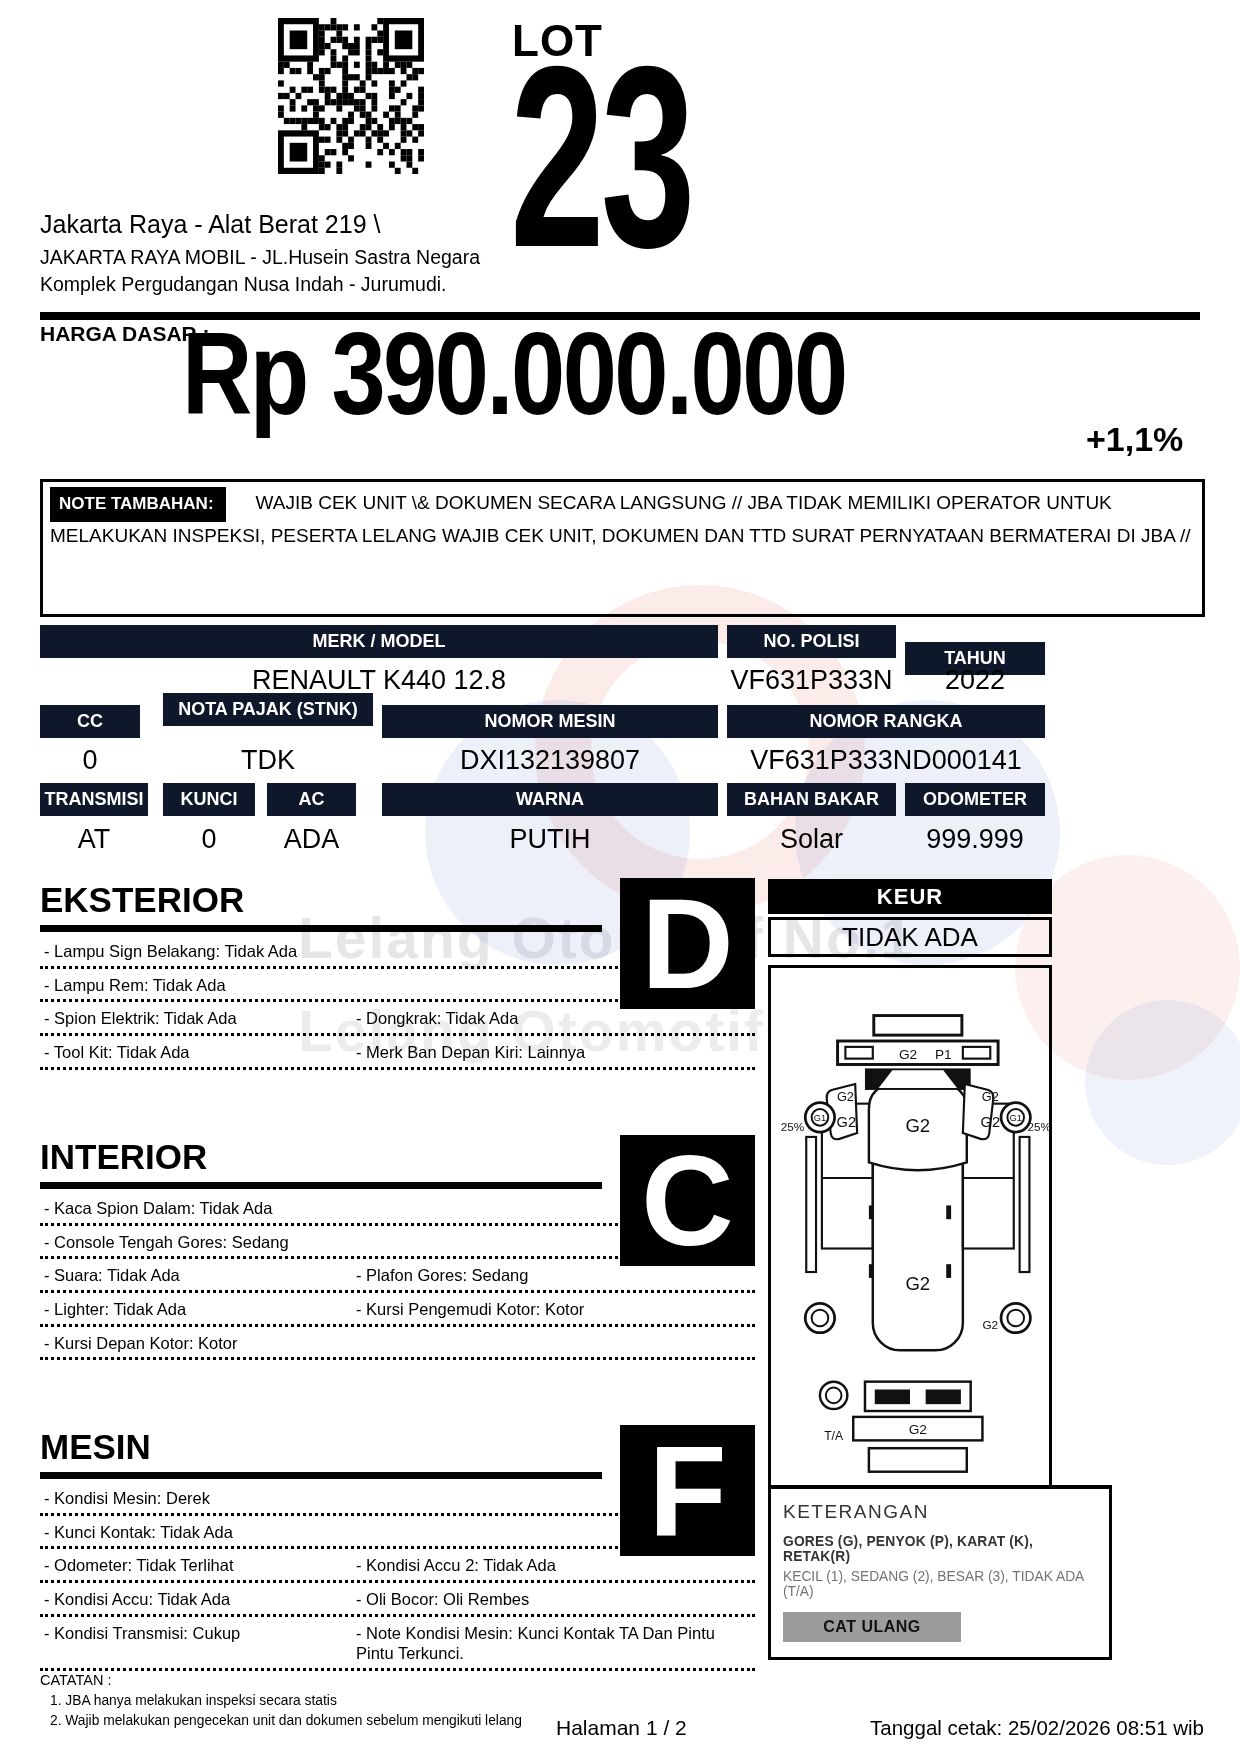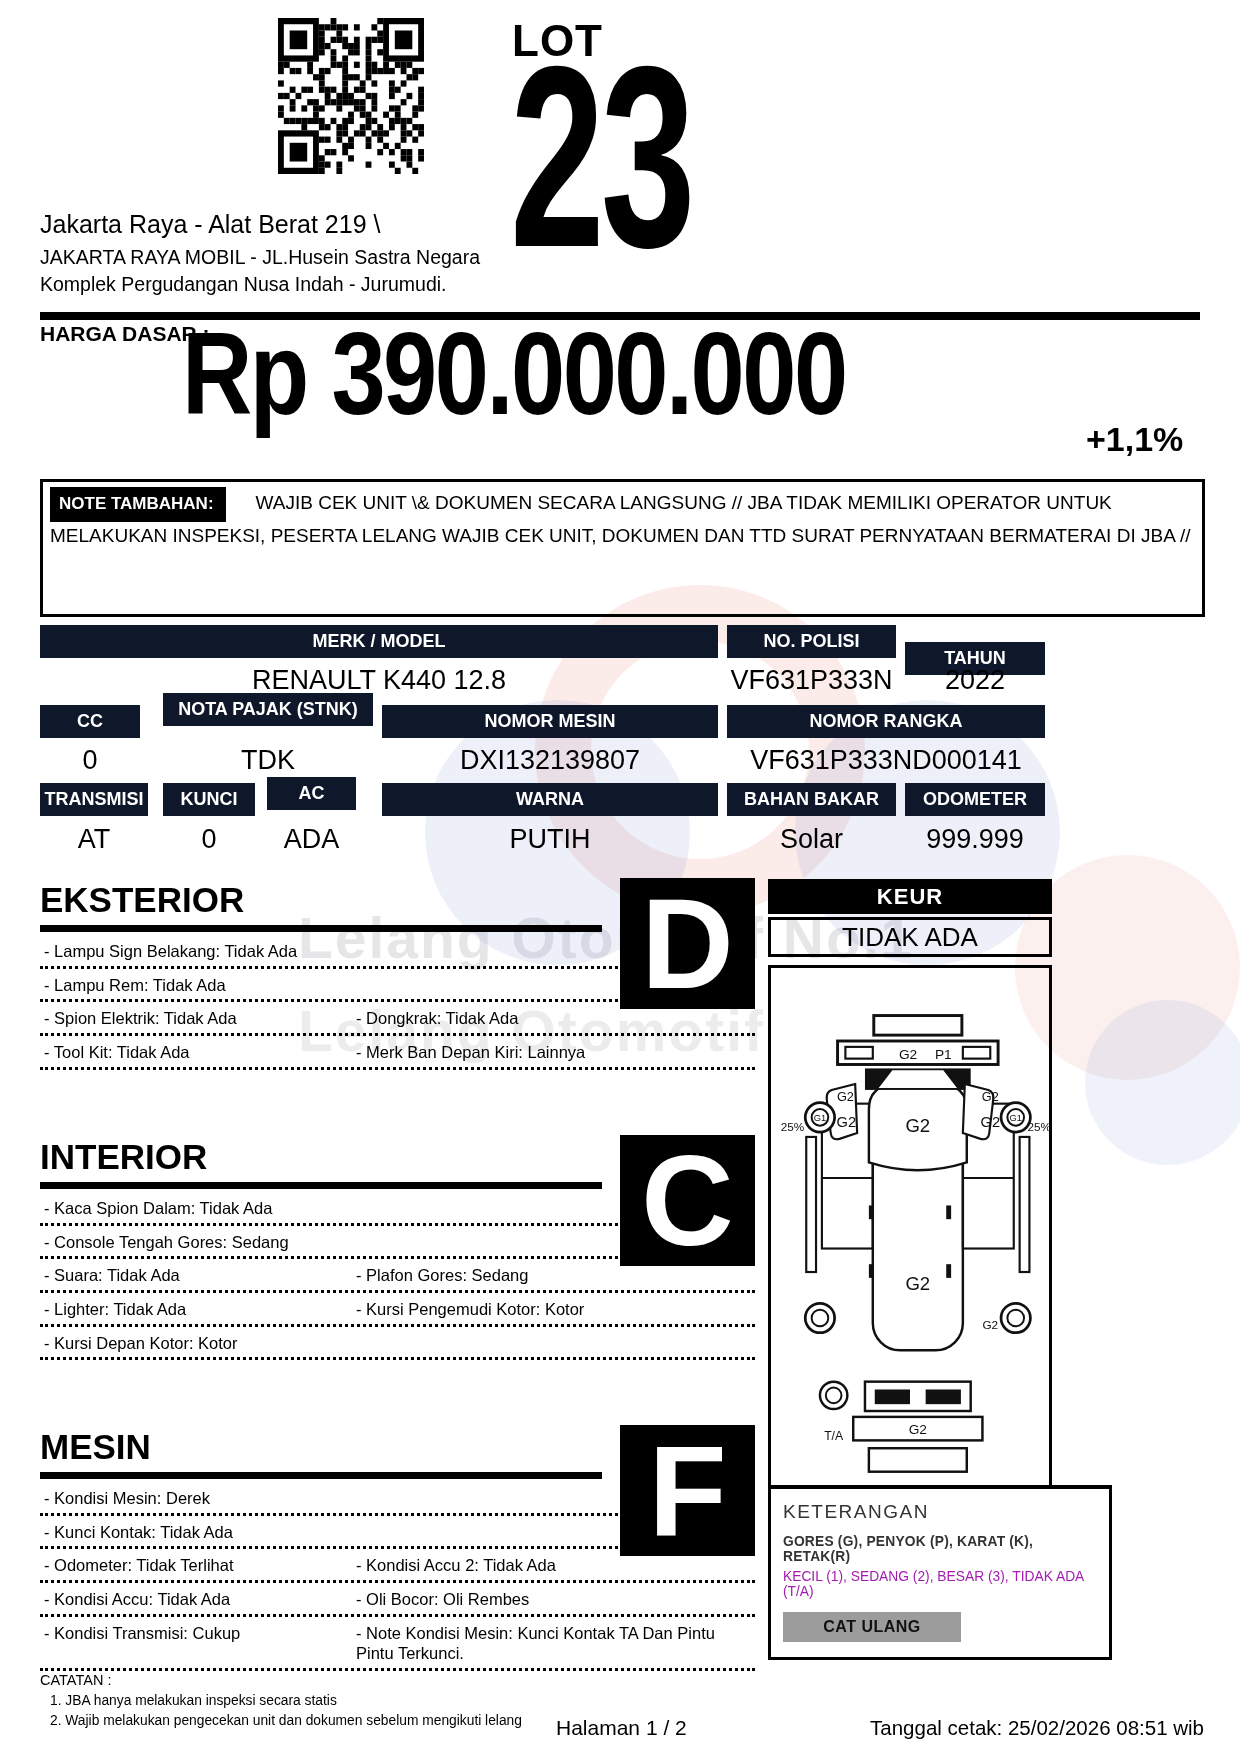--- a/index.html
+++ b/index.html
@@ -75,21 +75,21 @@
   .keur-value { left:768px; top:917px; width:284px; height:40px; border:3px solid #000;
                 font-size:26px; text-align:center; line-height:34px; }
   .diagram-box { left:768px; top:965px; width:284px; height:523px; border:3px solid #000; }
   .diagram-box svg { width:100%; height:100%; display:block; }
   .diagram-box text { font-family:"Liberation Sans", sans-serif; fill:#111; text-anchor:middle; }
 
   .ket-box { left:768px; top:1485px; width:344px; height:175px; border:3px solid #000; border-top-width:4px;
              padding:12px 12px; }
   .ket-title { font-size:19px; letter-spacing:1.5px; color:#333; }
   .ket-line1 { font-size:13.8px; font-weight:700; color:#333; margin-top:11px; letter-spacing:.2px; }
-  .ket-line2 { font-size:13.8px; color:#a21caf; margin-top:5px; }
+  .ket-line2 { font-size:13.8px; color:#737373; margin-top:5px; }
   .ket-btn { margin-top:13px; width:178px; height:30px; background:#9c9c9c; color:#111;
              font-weight:700; font-size:16px; text-align:center; line-height:30px; letter-spacing:.5px; }
 
   
   .catatan { left:40px; top:1672px; }
   .catatan-title { font-size:14.5px; margin-bottom:3px; }
   .catatan-item { font-size:13.8px; line-height:1.42; margin-left:10px; }
   .footer-page { left:556px; top:1716px; font-size:21px; }
   .footer-print { right:36px; top:1716px; font-size:20.5px; }
 </style>
@@ -359,21 +359,21 @@
     <div class="spec-h" style="left:123px;width:210px;top:68px">NOTA PAJAK (STNK)</div>
     <div class="spec-h" style="left:342px;width:336px;top:80px">NOMOR MESIN</div>
     <div class="spec-h" style="left:687px;width:318px;top:80px">NOMOR RANGKA</div>
     <div class="spec-v" style="left:0;width:100px;top:113px">0</div>
     <div class="spec-v" style="left:123px;width:210px;top:113px">TDK</div>
     <div class="spec-v" style="left:342px;width:336px;top:113px">DXI132139807</div>
     <div class="spec-v" style="left:687px;width:318px;top:113px">VF631P333ND000141</div>
 
     <div class="spec-h" style="left:0;width:108px;top:158px">TRANSMISI</div>
     <div class="spec-h" style="left:123px;width:92px;top:158px">KUNCI</div>
-    <div class="spec-h" style="left:227px;width:89px;top:152px">AC</div>
+    <div class="spec-h" style="left:227px;width:89px;top:158px">AC</div>
     <div class="spec-h" style="left:342px;width:336px;top:158px">WARNA</div>
     <div class="spec-h" style="left:687px;width:169px;top:158px">BAHAN BAKAR</div>
     <div class="spec-h" style="left:865px;width:140px;top:158px">ODOMETER</div>
     <div class="spec-v" style="left:0;width:108px;top:192px">AT</div>
     <div class="spec-v" style="left:123px;width:92px;top:192px">0</div>
     <div class="spec-v" style="left:227px;width:89px;top:192px">ADA</div>
     <div class="spec-v" style="left:342px;width:336px;top:192px">PUTIH</div>
     <div class="spec-v" style="left:687px;width:169px;top:192px">Solar</div>
     <div class="spec-v" style="left:865px;width:140px;top:192px">999.999</div>
   </div>

